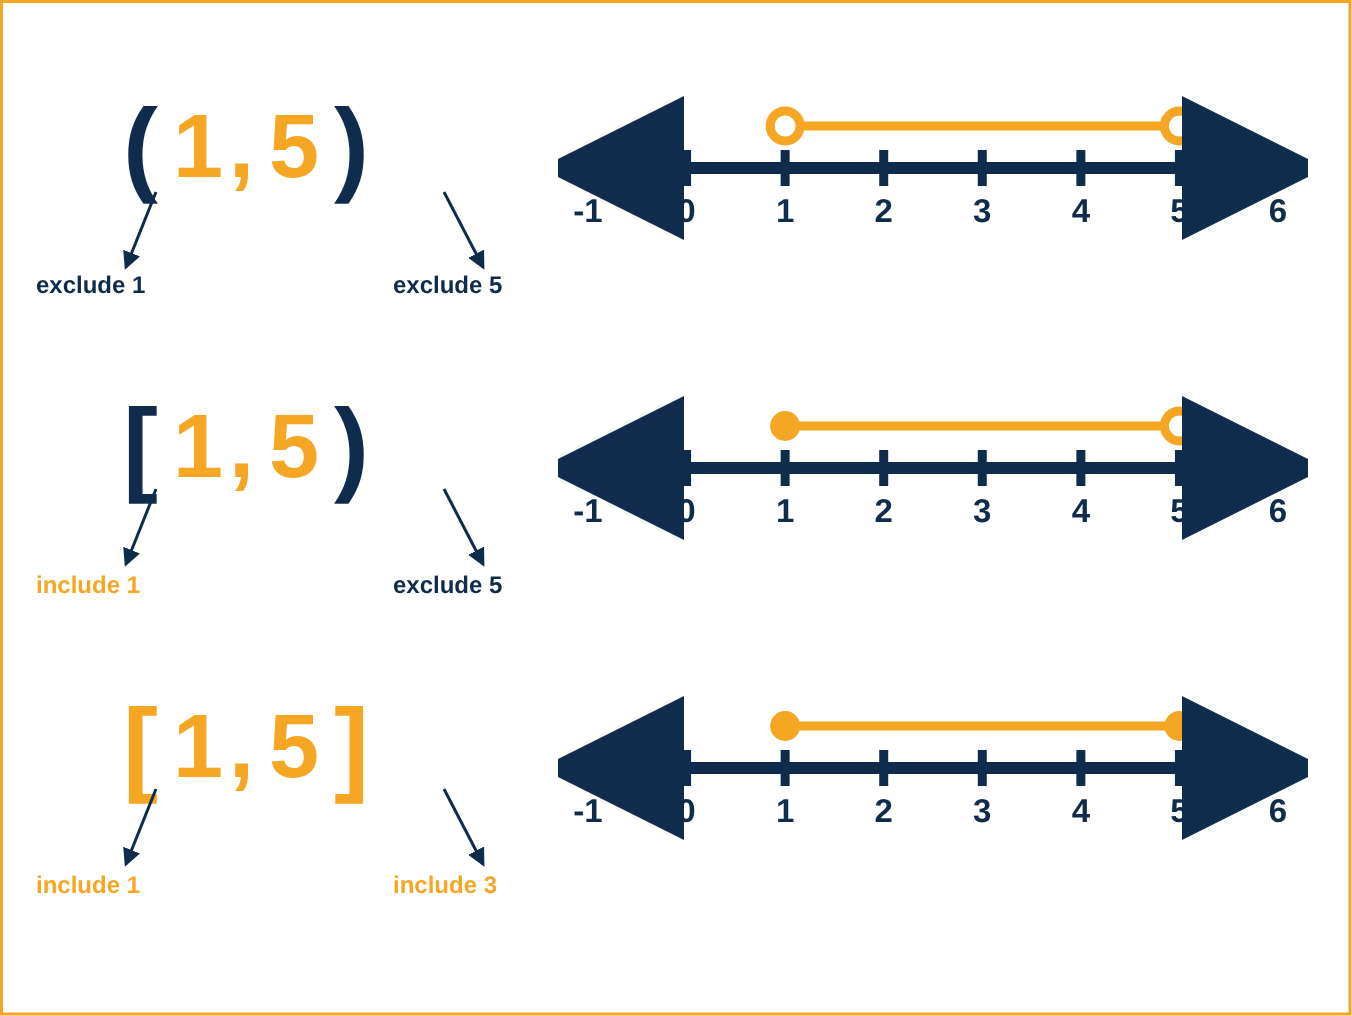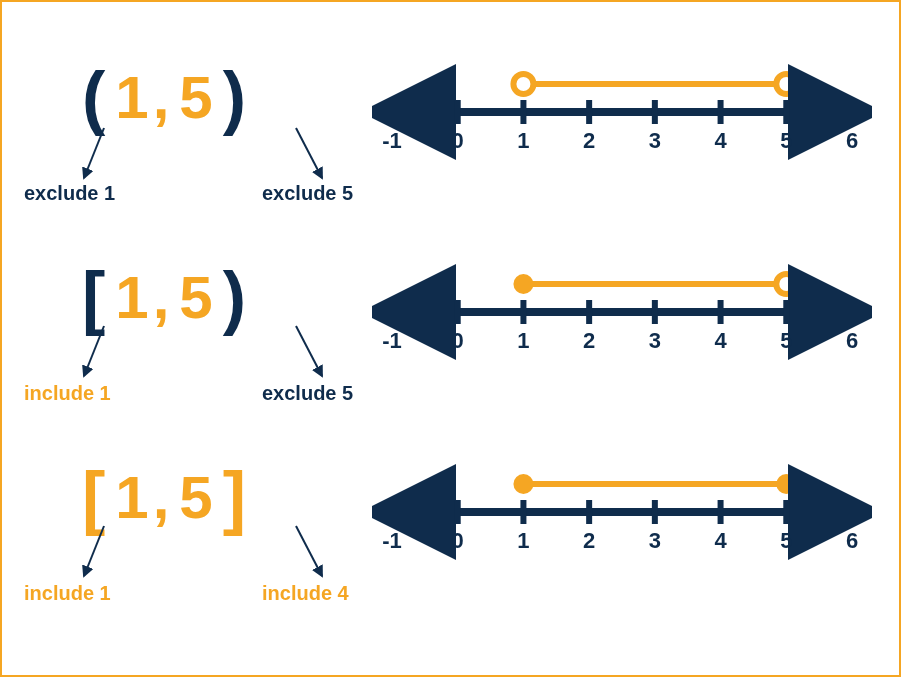--- a/index.html
+++ b/index.html
@@ -42,21 +42,21 @@
   }
   .bracket.navy{color:var(--navy)}
   .bracket.gold{color:var(--gold)}
   .num{
     color:var(--gold);font-size:60px;font-weight:900;
     padding:0 4px;
   }
   .comma{color:var(--gold);font-size:60px;font-weight:900;padding-right:6px}
   .anno{
     position:absolute;
-    font-size:20px;font-weight:700;
+    font-size:16px;font-weight:700;
     white-space:nowrap;
   }
   .anno.navy{color:var(--navy)}
   .anno.gold{color:var(--gold)}
 
   
   svg.arrow{position:absolute;overflow:visible}
 
   
   .plot{
@@ -213,21 +213,21 @@
     </svg>
     <svg class="arrow" style="left:230px;top:58px" width="70" height="70">
       <defs>
           <marker id="ah2r" markerWidth="6" markerHeight="6" refX="5" refY="3" orient="auto">
             <path d="M0,0 L6,3 L0,6 Z" fill="#0f2c4c"></path>
           </marker>
         </defs>
       <line x1="4" y1="6" x2="30" y2="56" stroke="#0f2c4c" stroke-width="2" marker-end="url(#ah2r)"></line>
     </svg>
     <span class="anno gold" style="left:-38px;top:120px">include 1</span>
-    <span class="anno gold" style="left:200px;top:120px">include 4</span>
+    <span class="anno gold" style="left:200px;top:120px">include 3</span>
   </div>
   <div class="plot" id="plot2"><svg width="500" height="140">
         <defs>
           <marker id="axL2" markerWidth="14" markerHeight="14" refX="2" refY="6" orient="auto">
             <path d="M12,0 L0,6 L12,12 Z" fill="#0f2c4c"></path>
           </marker>
           <marker id="axR2" markerWidth="14" markerHeight="14" refX="10" refY="6" orient="auto">
             <path d="M0,0 L12,6 L0,12 Z" fill="#0f2c4c"></path>
           </marker>
         </defs>

